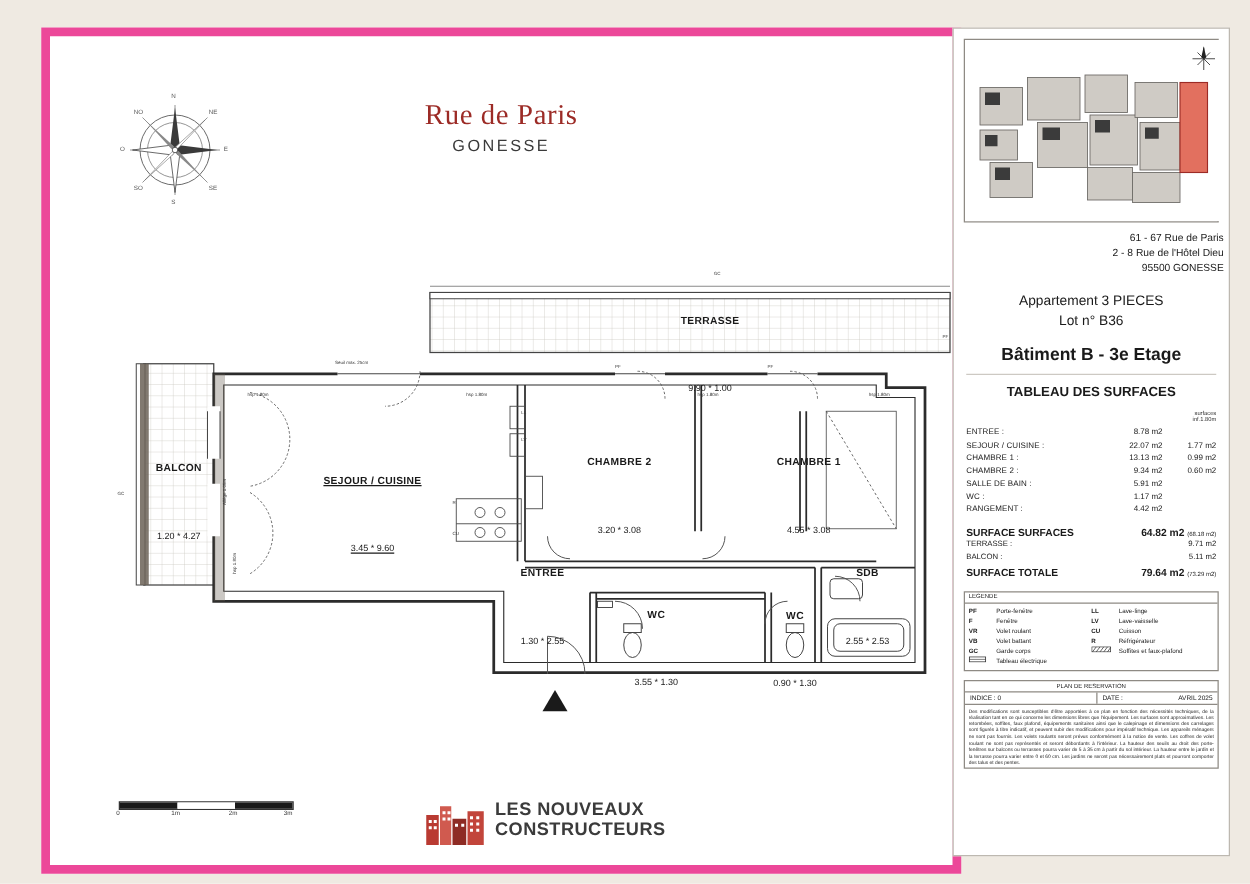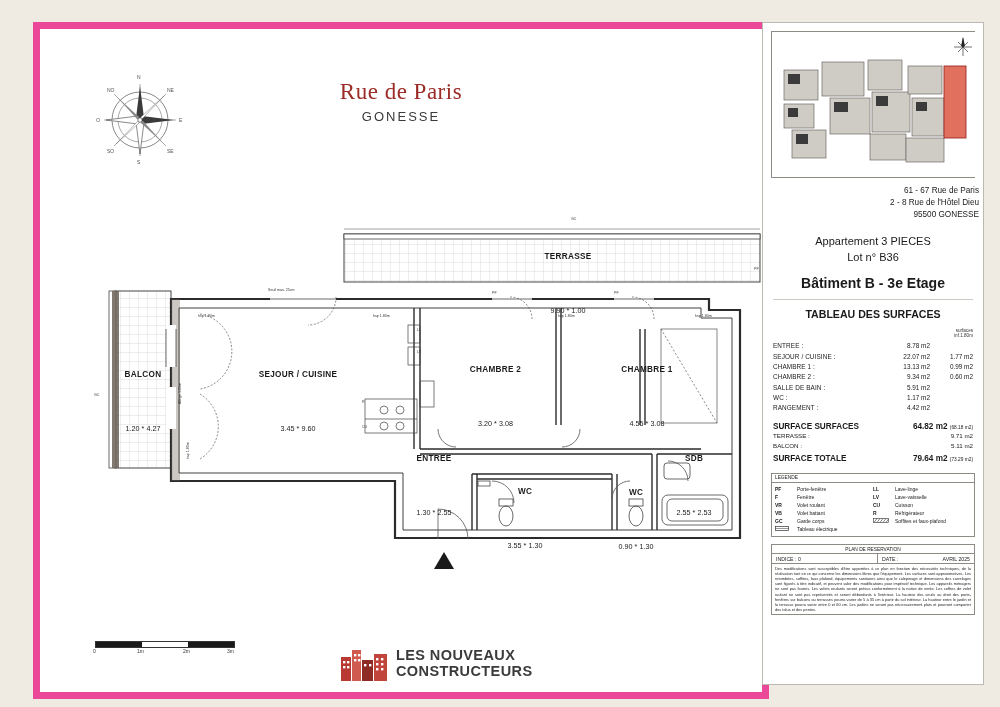--- a/index.html
+++ b/index.html
@@ -45,21 +45,21 @@
   .tinyv{position:absolute;font-size:3.6px;color:#333;transform:rotate(-90deg);transform-origin:left top;white-space:nowrap;}
 
   
   .scalebar{position:absolute;left:55px;top:612px;width:140px;}
   .scalebar .bar{display:flex;height:5px;border:.6px solid #333;}
   .scalebar .bar div{flex:1;}
   .scalebar .ticks{position:relative;height:9px;font-size:5px;color:#333;}
   .scalebar .ticks span{position:absolute;top:0;}
 
   
-  .logo{position:absolute;left:300px;top:612px;width:230px;height:46px;display:flex;align-items:center;gap:8px;}
+  .logo{position:absolute;left:300px;top:612px;width:230px;height:46px;display:flex;align-items:flex-start;gap:8px;}
   .logo .mark{position:relative;width:48px;height:36px;}
   .logo .txt{line-height:1.1;}
   .logo .txt .l1{font-size:14.5px;font-weight:bold;color:#3b3b3b;letter-spacing:.4px;}
   .logo .txt .l2{font-size:14.5px;font-weight:bold;color:#3b3b3b;letter-spacing:.4px;}
 
   
   .keyplan{position:relative;margin:8px 8px 0 8px;height:147px;border:1px solid #8e8a84;background:#fff;box-sizing:border-box;}
   .addr{ text-align:right;padding:7px 4px 3px;font-size:8.2px;font-weight:normal;line-height:1.45;}
   .apt{text-align:center;font-size:11px;margin-top:9px;line-height:1.5;}
   .bat{text-align:center;font-size:14px;font-weight:bold;margin-top:9px;}
@@ -268,21 +268,21 @@
     </div>
 
     <div class="room-label" style="left:468px;top:223px;width:120px;">
       <div class="nm">TERRASSE</div>
       <div class="dim">9.90 * 1.00</div>
     </div>
     <div class="room-label" style="left:63px;top:341px;width:80px;">
       <div class="nm">BALCON</div>
       <div class="dim">1.20 * 4.27</div>
     </div>
-    <div class="room-label" style="left:178px;top:341px;width:160px;">
+    <div class="room-label" style="left:178px;top:351px;width:160px;text-decoration:underline;">
       <div class="nm">SEJOUR / CUISINE</div>
       <div class="dim">3.45 * 9.60</div>
     </div>
     <div class="room-label" style="left:398px;top:336px;width:115px;">
       <div class="nm">CHAMBRE 2</div>
       <div class="dim">3.20 * 3.08</div>
     </div>
     <div class="room-label" style="left:548px;top:336px;width:118px;">
       <div class="nm">CHAMBRE 1</div>
       <div class="dim">4.55 * 3.08</div>

